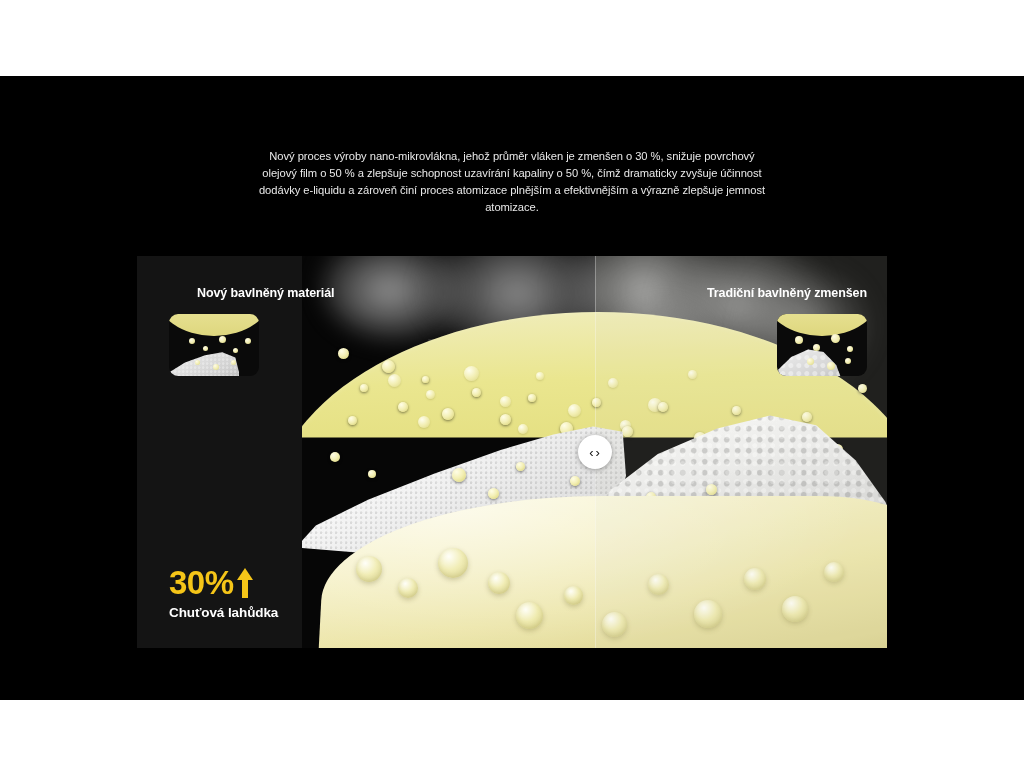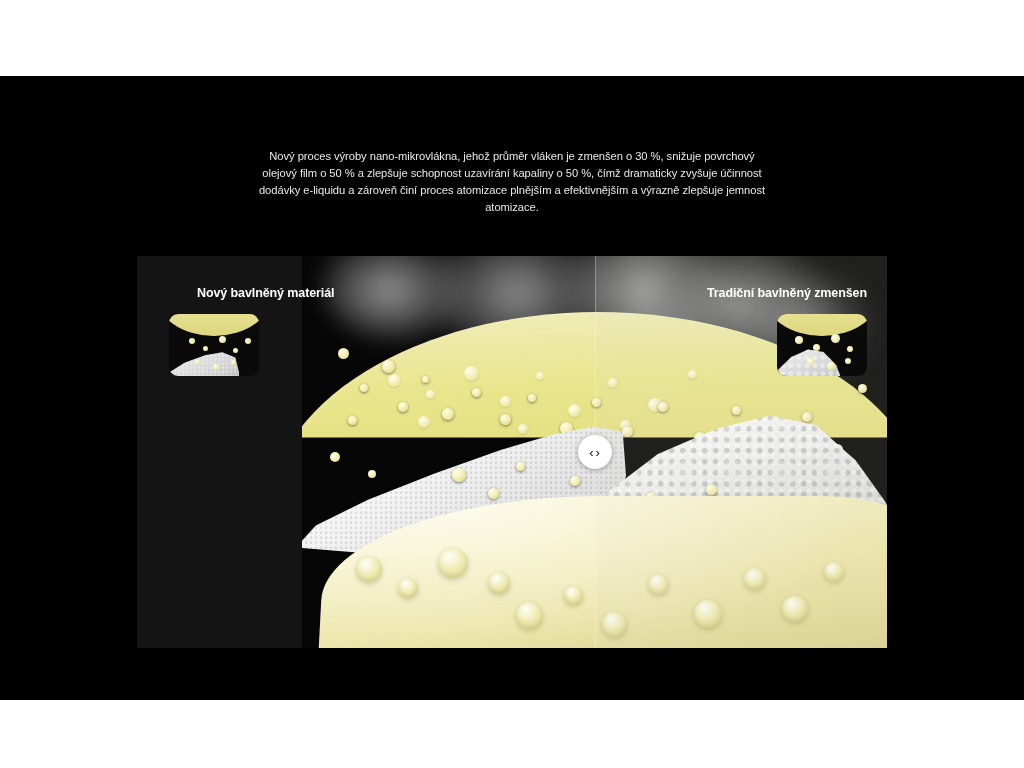--- a/index.html
+++ b/index.html
@@ -483,16 +483,23 @@
         <div class="thumb-mass"></div>
         <div class="thumb-dot" style="left:18px;top:22px;width:8px;height:8px;"></div>
         <div class="thumb-dot" style="left:36px;top:30px;width:7px;height:7px;"></div>
         <div class="thumb-dot" style="left:54px;top:20px;width:9px;height:9px;"></div>
         <div class="thumb-dot" style="left:70px;top:32px;width:6px;height:6px;"></div>
         <div class="thumb-dot" style="left:30px;top:44px;width:7px;height:7px;"></div>
         <div class="thumb-dot" style="left:50px;top:48px;width:8px;height:8px;"></div>
         <div class="thumb-dot" style="left:68px;top:44px;width:6px;height:6px;"></div>
       </div>
 
+      <div class="stat">
+        <div class="stat-row">
+          <div class="stat-value">30%</div>
+          <div class="stat-arrow"></div>
+        </div>
+        <div class="stat-caption">Chuťová lahůdka</div>
+      </div>
 
     </div>
   </div>
 </div>
 
 </body></html>

